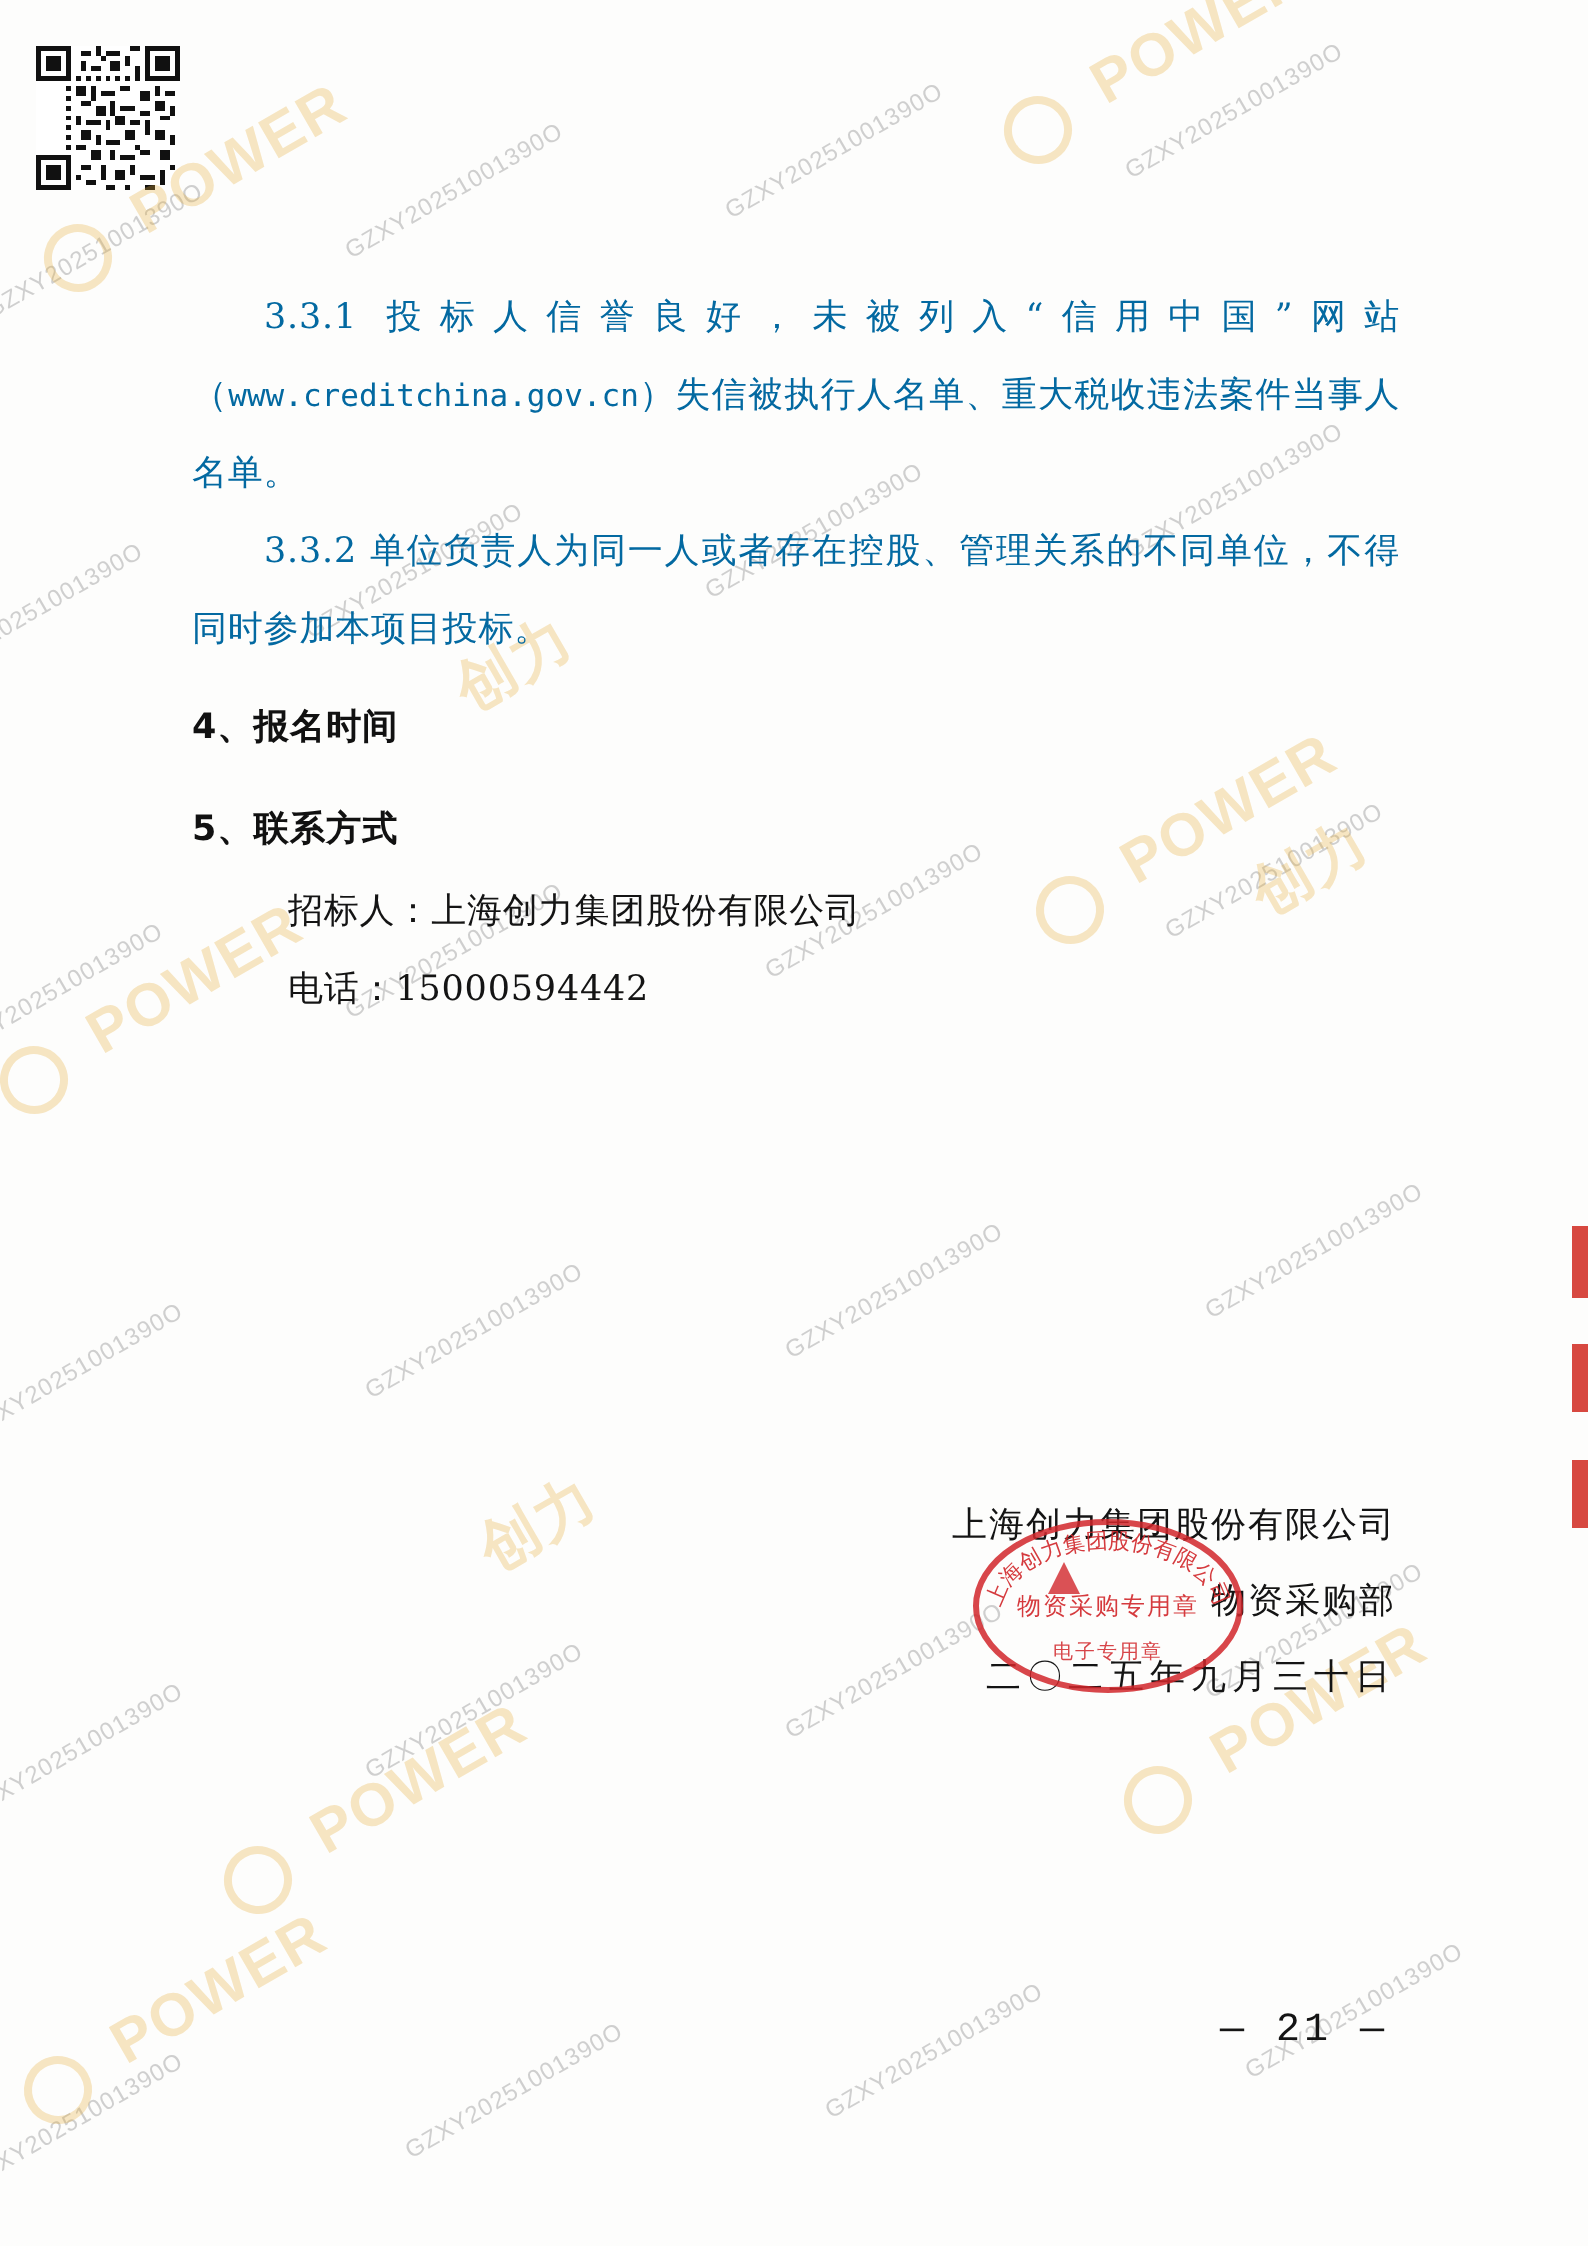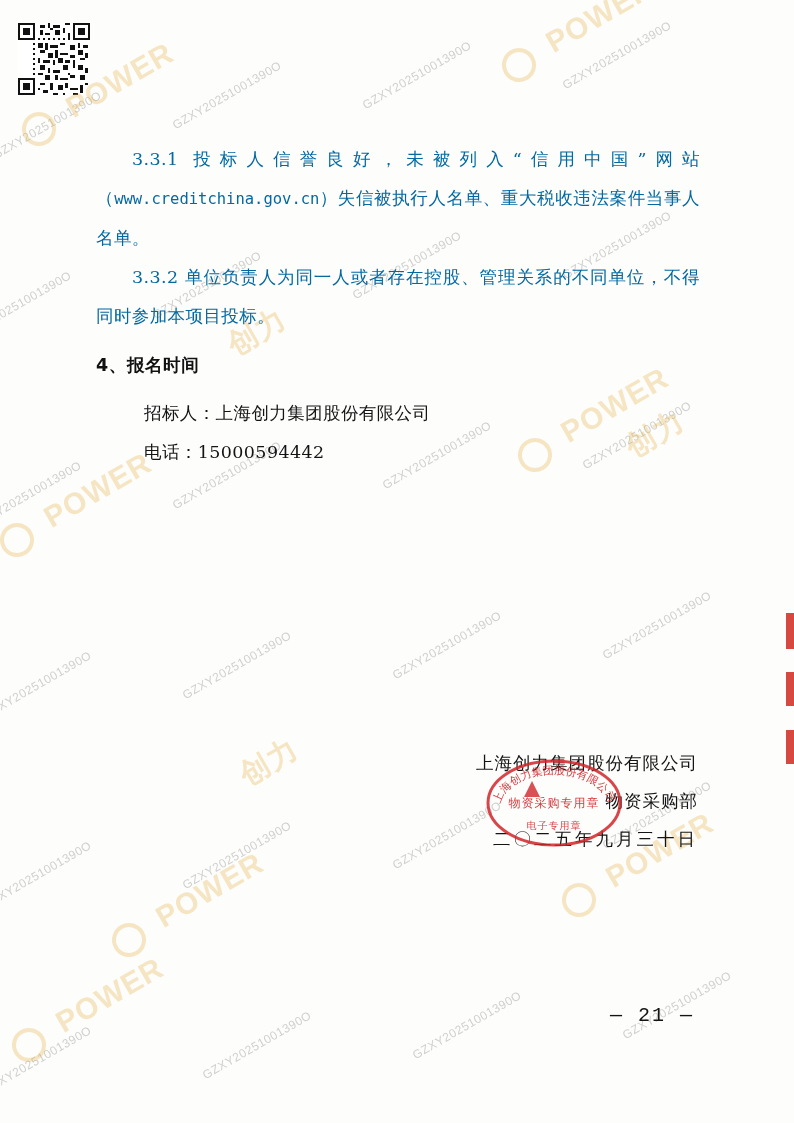--- a/index.html
+++ b/index.html
@@ -321,20 +321,21 @@
 
     <p class="para indent2"><span>3.3.1 投标人信誉良好，未被列入“信用中国”网站</span><span>（</span><span class="mono-inline">www.creditchina.gov.cn</span><span>）</span><span>失信被执行人名单、重大税收</span><span>违法案件当事人名单。</span></p>
 
     <p class="para indent2"><span>3.3.2 单位负责人为同一人或者存在控股、管理关系的</span><span>不同单位，不得同时参加本项目投标。</span></p>
 
     <div class="block-gap"></div>
     <h2 class="heading">4、报名时间</h2>
 
 
     <div class="block-gap"></div>
+    <h2 class="heading">5、联系方式</h2>
 
     <p class="contact-line">招标人：上海创力集团股份有限公司</p>
     <p class="contact-line">电话：15000594442</p>
   </div>
 
   <div class="sign">
     <div class="sign-line">上海创力集团股份有限公司</div>
     <div class="sign-line">物资采购部</div>
     <div class="sign-line sign-date">二〇二五年九月三十日</div>
   </div>

